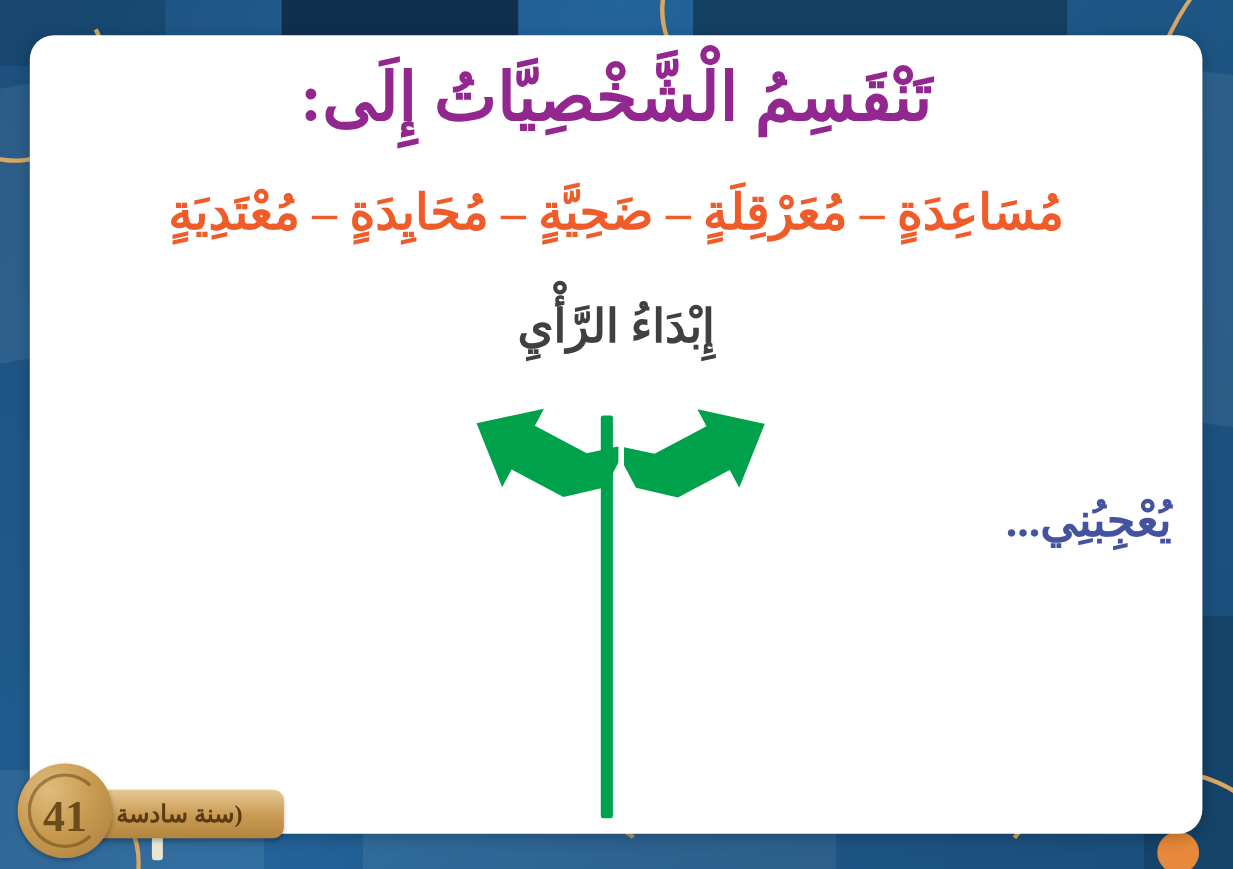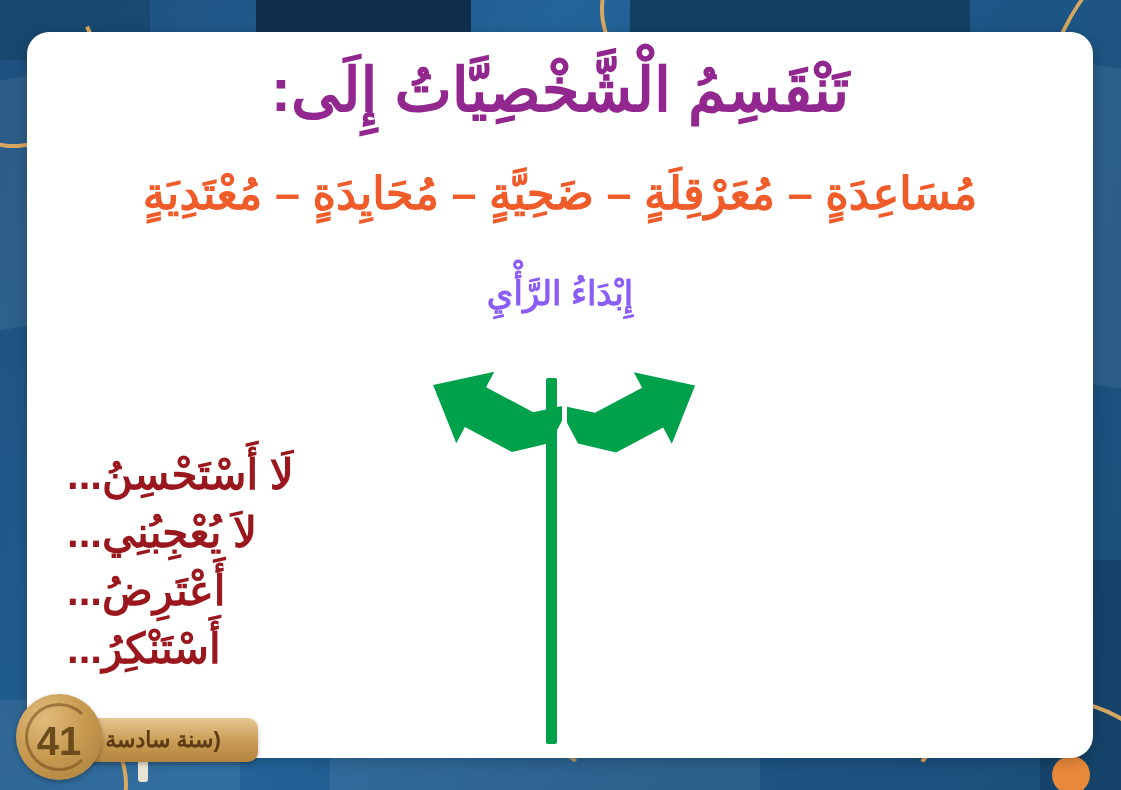--- a/index.html
+++ b/index.html
@@ -6,21 +6,21 @@
   html, body {
     margin: 0;
     padding: 0;
     background: #0d2b45;
   }
   #stage {
     position: relative;
     width: 1121px;
     height: 790px;
     overflow: hidden;
-    font-family: Liberation Sans, sans-serif;
+    font-family: Liberation Serif, serif;
     background: #205686;
   }
 
   
   .bg-base {
     position: absolute;
     inset: 0;
     background:
       linear-gradient(115deg, #1d4f7c 0%, #23649a 38%, #1e5888 62%, #1b4d79 100%);
   }
@@ -78,22 +78,22 @@
     color: #92278f;
   }
   #title-sub {
     top: 138px;
     font-size: 45px;
     color: #ef5b29;
     padding-left: 19px;
   }
   #title-topic {
     top: 244px;
-    font-size: 34px;
-    color: #8b5cf6;
+    font-size: 42px;
+    color: #404040;
   }
 
   
   .divider {
     position: absolute;
     left: 519px;     
     top: 346px;
     width: 11px;
     height: 366px;
     background: #00a14b;
@@ -242,28 +242,23 @@
       </svg>
     </div>
 
     <div class="arrow" id="arrow-right">
       <svg width="150" height="100" viewBox="0 0 150 100" aria-hidden="true">
         <polygon points="0,0 32,27 90,27 90,8 142,52 90,96 90,76 32,76 0,48" fill="#00a14b" transform="rotate(-28 75 50) scale(0.92) translate(4,4)"></polygon>
       </svg>
     </div>
 
     <div class="col" id="col-positive">
-    </div>
-
-    <div class="col" id="col-negative">
-      <div class="entry">لَا أَسْتَحْسِنُ...</div>
-      <div class="entry">لاَ يُعْجِبُنِي...</div>
-      <div class="entry">أَعْتَرِضُ...</div>
-      <div class="entry">أَسْتَنْكِرُ...</div>
-    </div>
+      <div class="entry">يُعْجِبُنِي...</div>
+    </div>
+
 
   </div>
 
   <div class="badge-wrap">
     <div class="badge-stem"></div>
     <div class="badge-ribbon">
       <span>(سنة سادسة</span>
     </div>
     <div class="badge-circle">
       <span>41</span>

